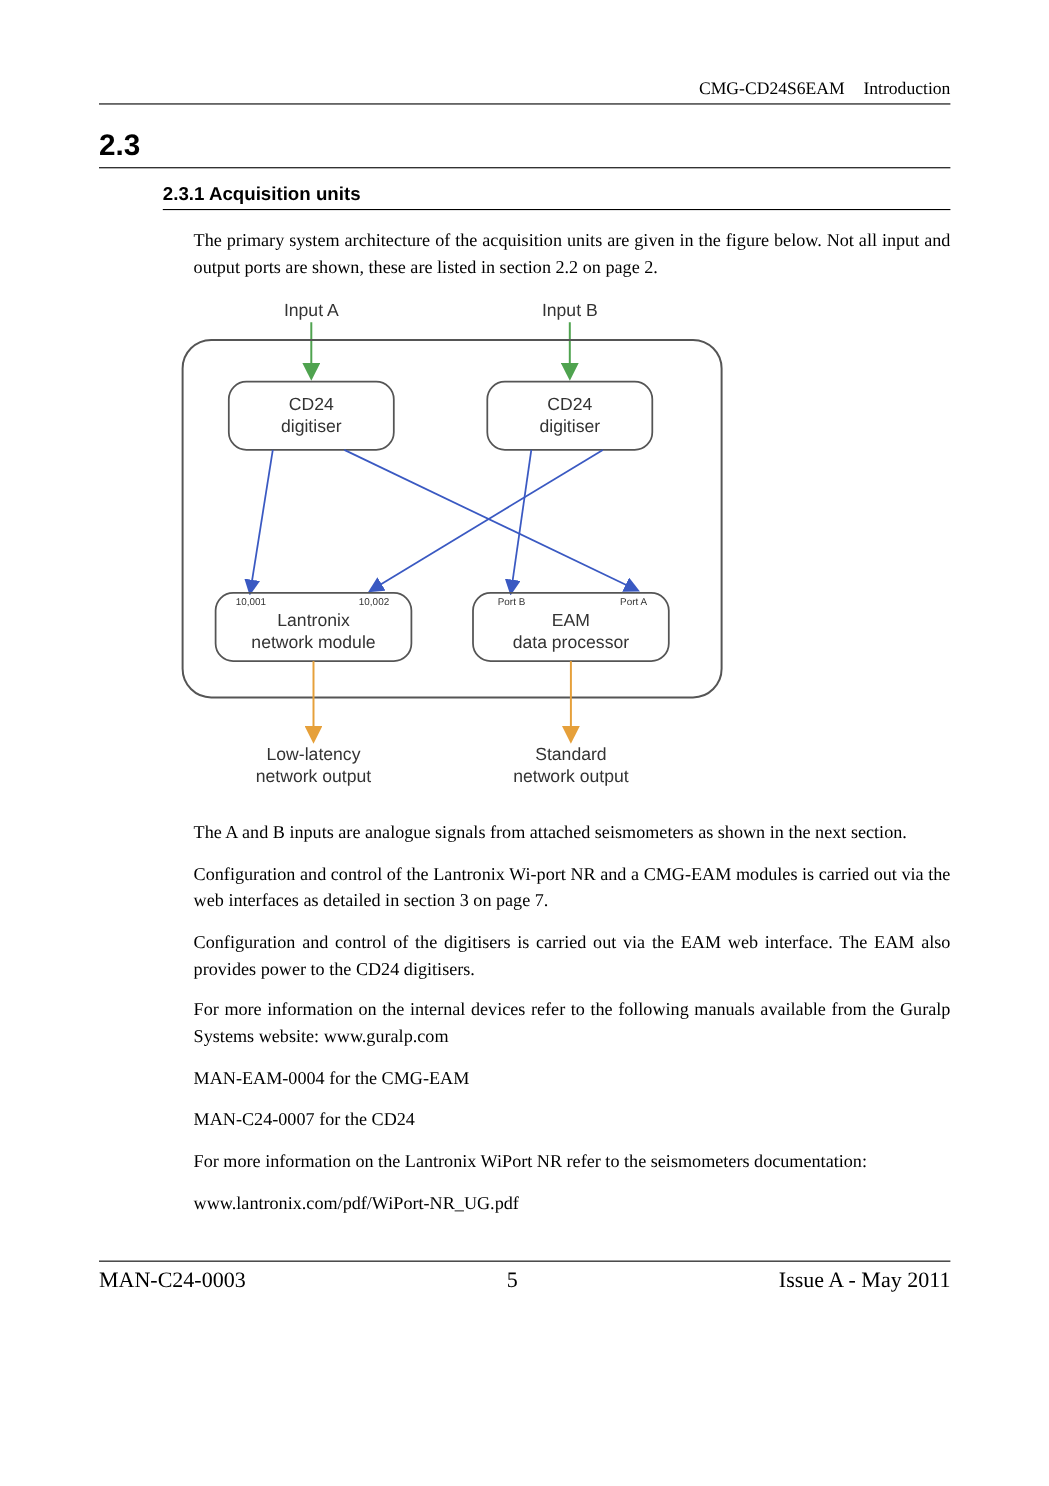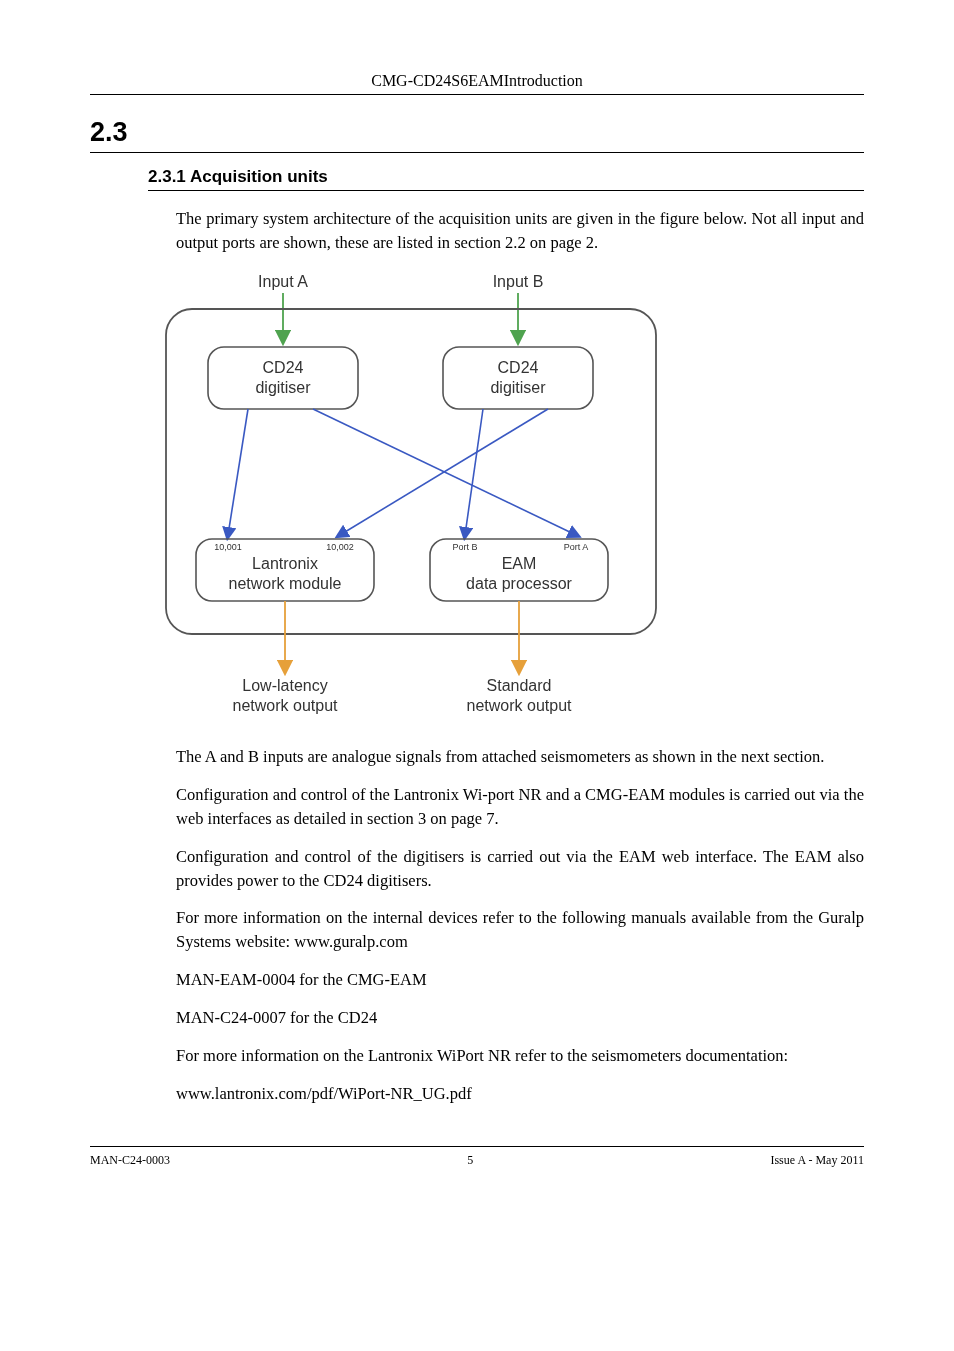--- a/index.html
+++ b/index.html
@@ -10,25 +10,26 @@
     body {
       font-family: Georgia, 'Times New Roman', serif;
       background: #fff;
       width: 954px;
       margin: 0 auto;
       padding: 72px 90px 50px 90px;
       color: #000;
     }
     .header-row {
       display: flex;
-      justify-content: center;
+      justify-content: flex-end;
       font-size: 16px;
       border-bottom: 1.5px solid #000;
       padding-bottom: 4px;
       margin-bottom: 22px;
+      gap: 17px;
     }
     .section-heading {
       display: flex;
       align-items: baseline;
       font-family: Arial, Helvetica, sans-serif;
       font-weight: bold;
       border-bottom: 1.5px solid #000;
       padding-bottom: 4px;
       margin-bottom: 14px;
     }
@@ -58,21 +59,21 @@
     .figure-container {
       margin-left: 58px;
       margin-bottom: 16px;
     }
     svg {
       display: block;
     }
     .footer-row {
       display: flex;
       justify-content: space-between;
-      font-size: 12px;
+      font-size: 20px;
       border-top: 1.5px solid #000;
       padding-top: 6px;
       margin-top: 40px;
     }
     .diagram-label {
       font-family: Arial, Helvetica, sans-serif;
       font-size: 16px;
       fill: #333;
       text-anchor: middle;
     }

